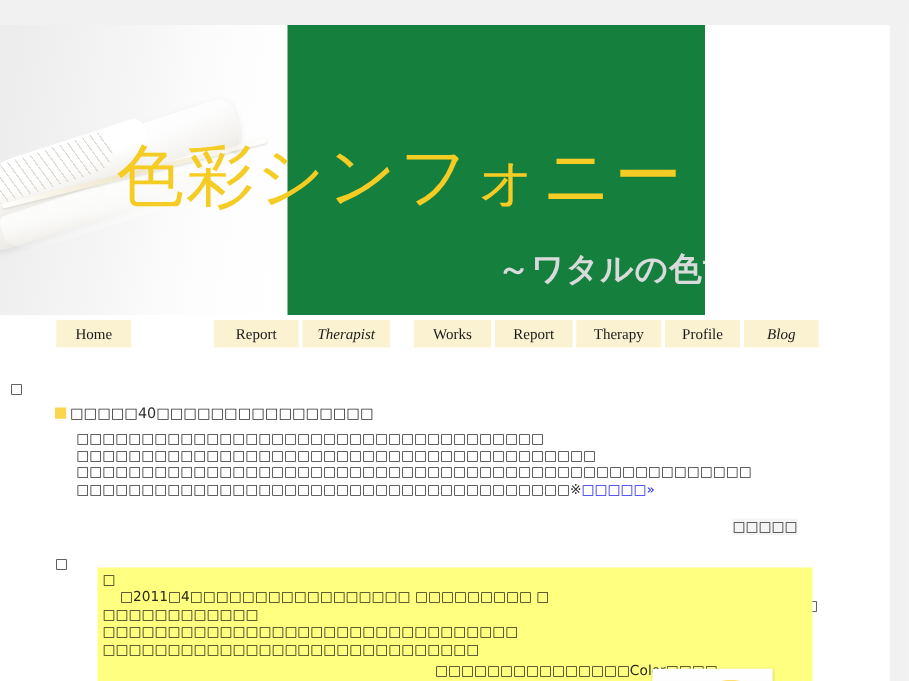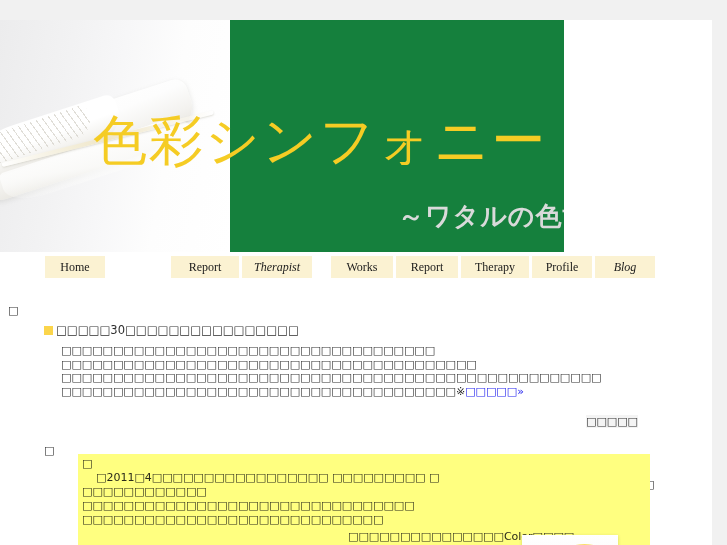--- a/index.html
+++ b/index.html
@@ -344,21 +344,21 @@
       <li class="w-blog">Blog</li>
     </ul>
   </nav>
 
   <main id="content">
 
     <span class="stray-box" id="stray-top">□</span>
 
     <div id="headline">
       <span class="bullet"></span>
-      <span class="headline-text">□□□□□30□□□□□□□□□□□□□□□□</span>
+      <span class="headline-text">□□□□□40□□□□□□□□□□□□□□□□</span>
     </div>
 
     <div id="intro">
       <div class="line">□□□□□□□□□□□□□□□□□□□□□□□□□□□□□□□□□□□□</div>
       <div class="line">□□□□□□□□□□□□□□□□□□□□□□□□□□□□□□□□□□□□□□□□</div>
       <div class="line">□□□□□□□□□□□□□□□□□□□□□□□□□□□□□□□□□□□□□□□□□□□□□□□□□□□□</div>
       <div class="line">
         <span>□□□□□□□□□□□□□□□□□□□□□□□□□□□□□□□□□□□□□□</span><span>※</span><span class="link">□□□□□</span><span class="link">»</span>
       </div>
     </div>

